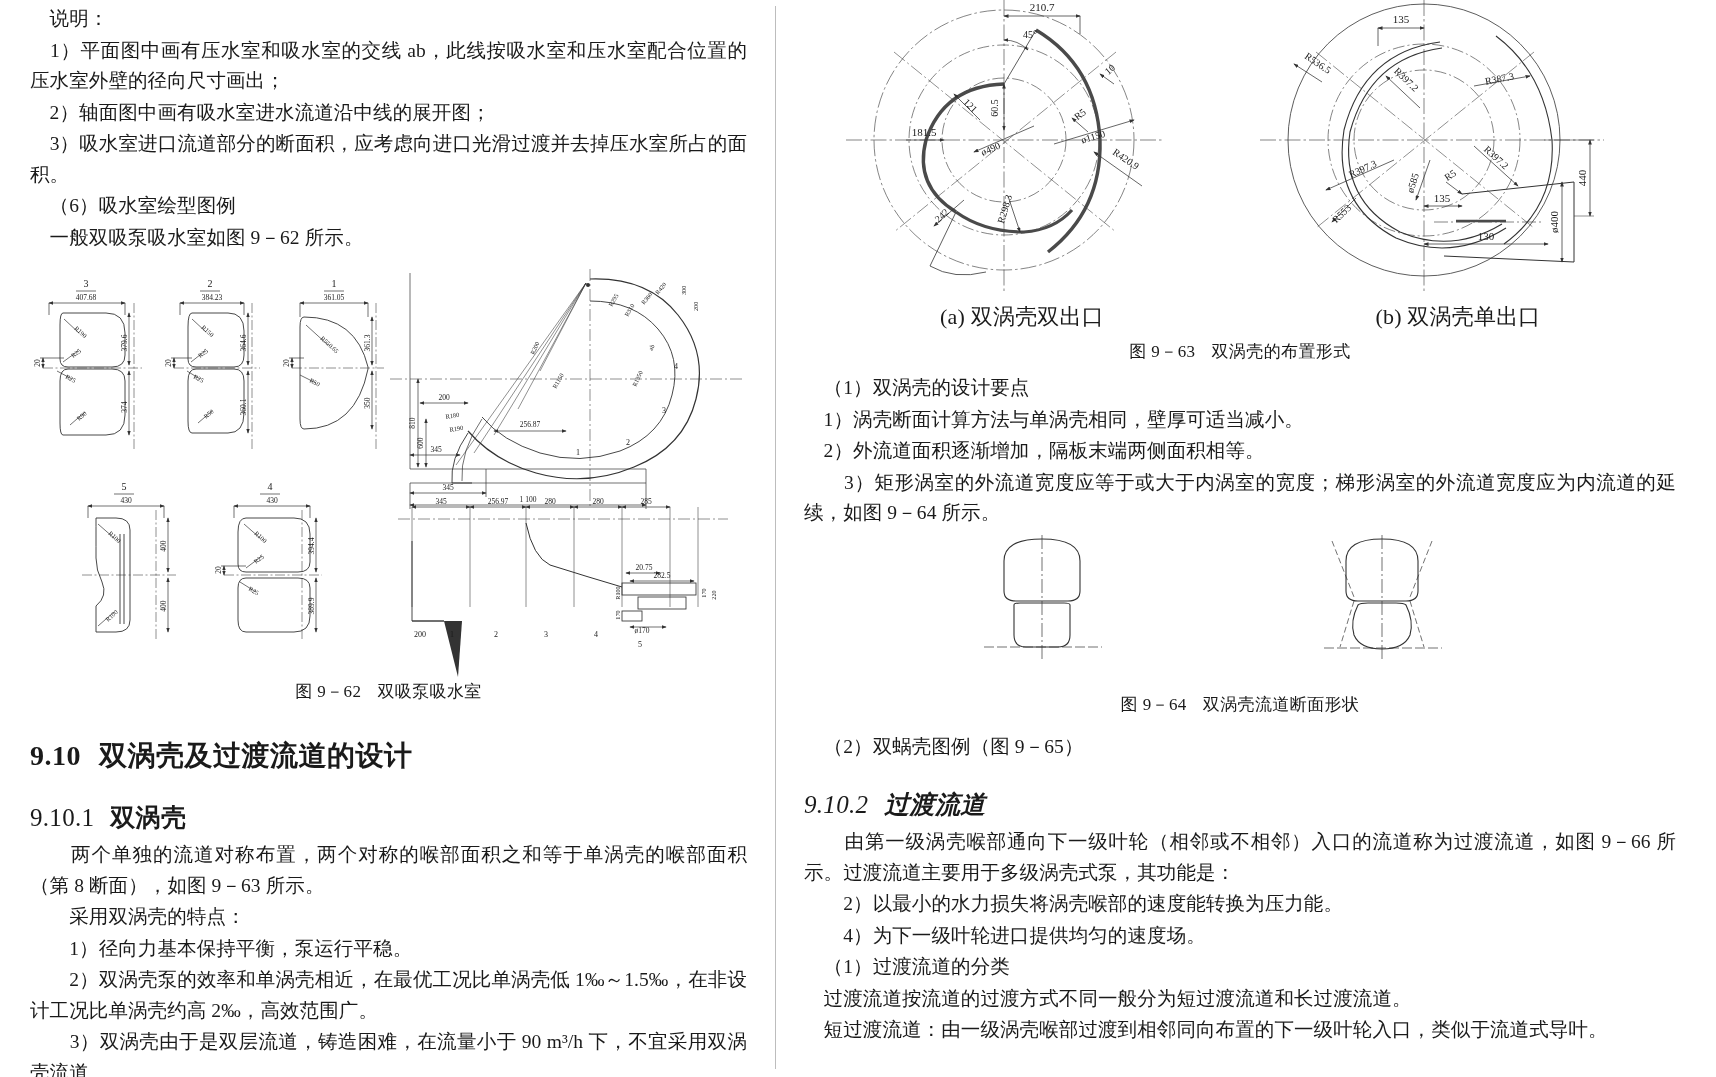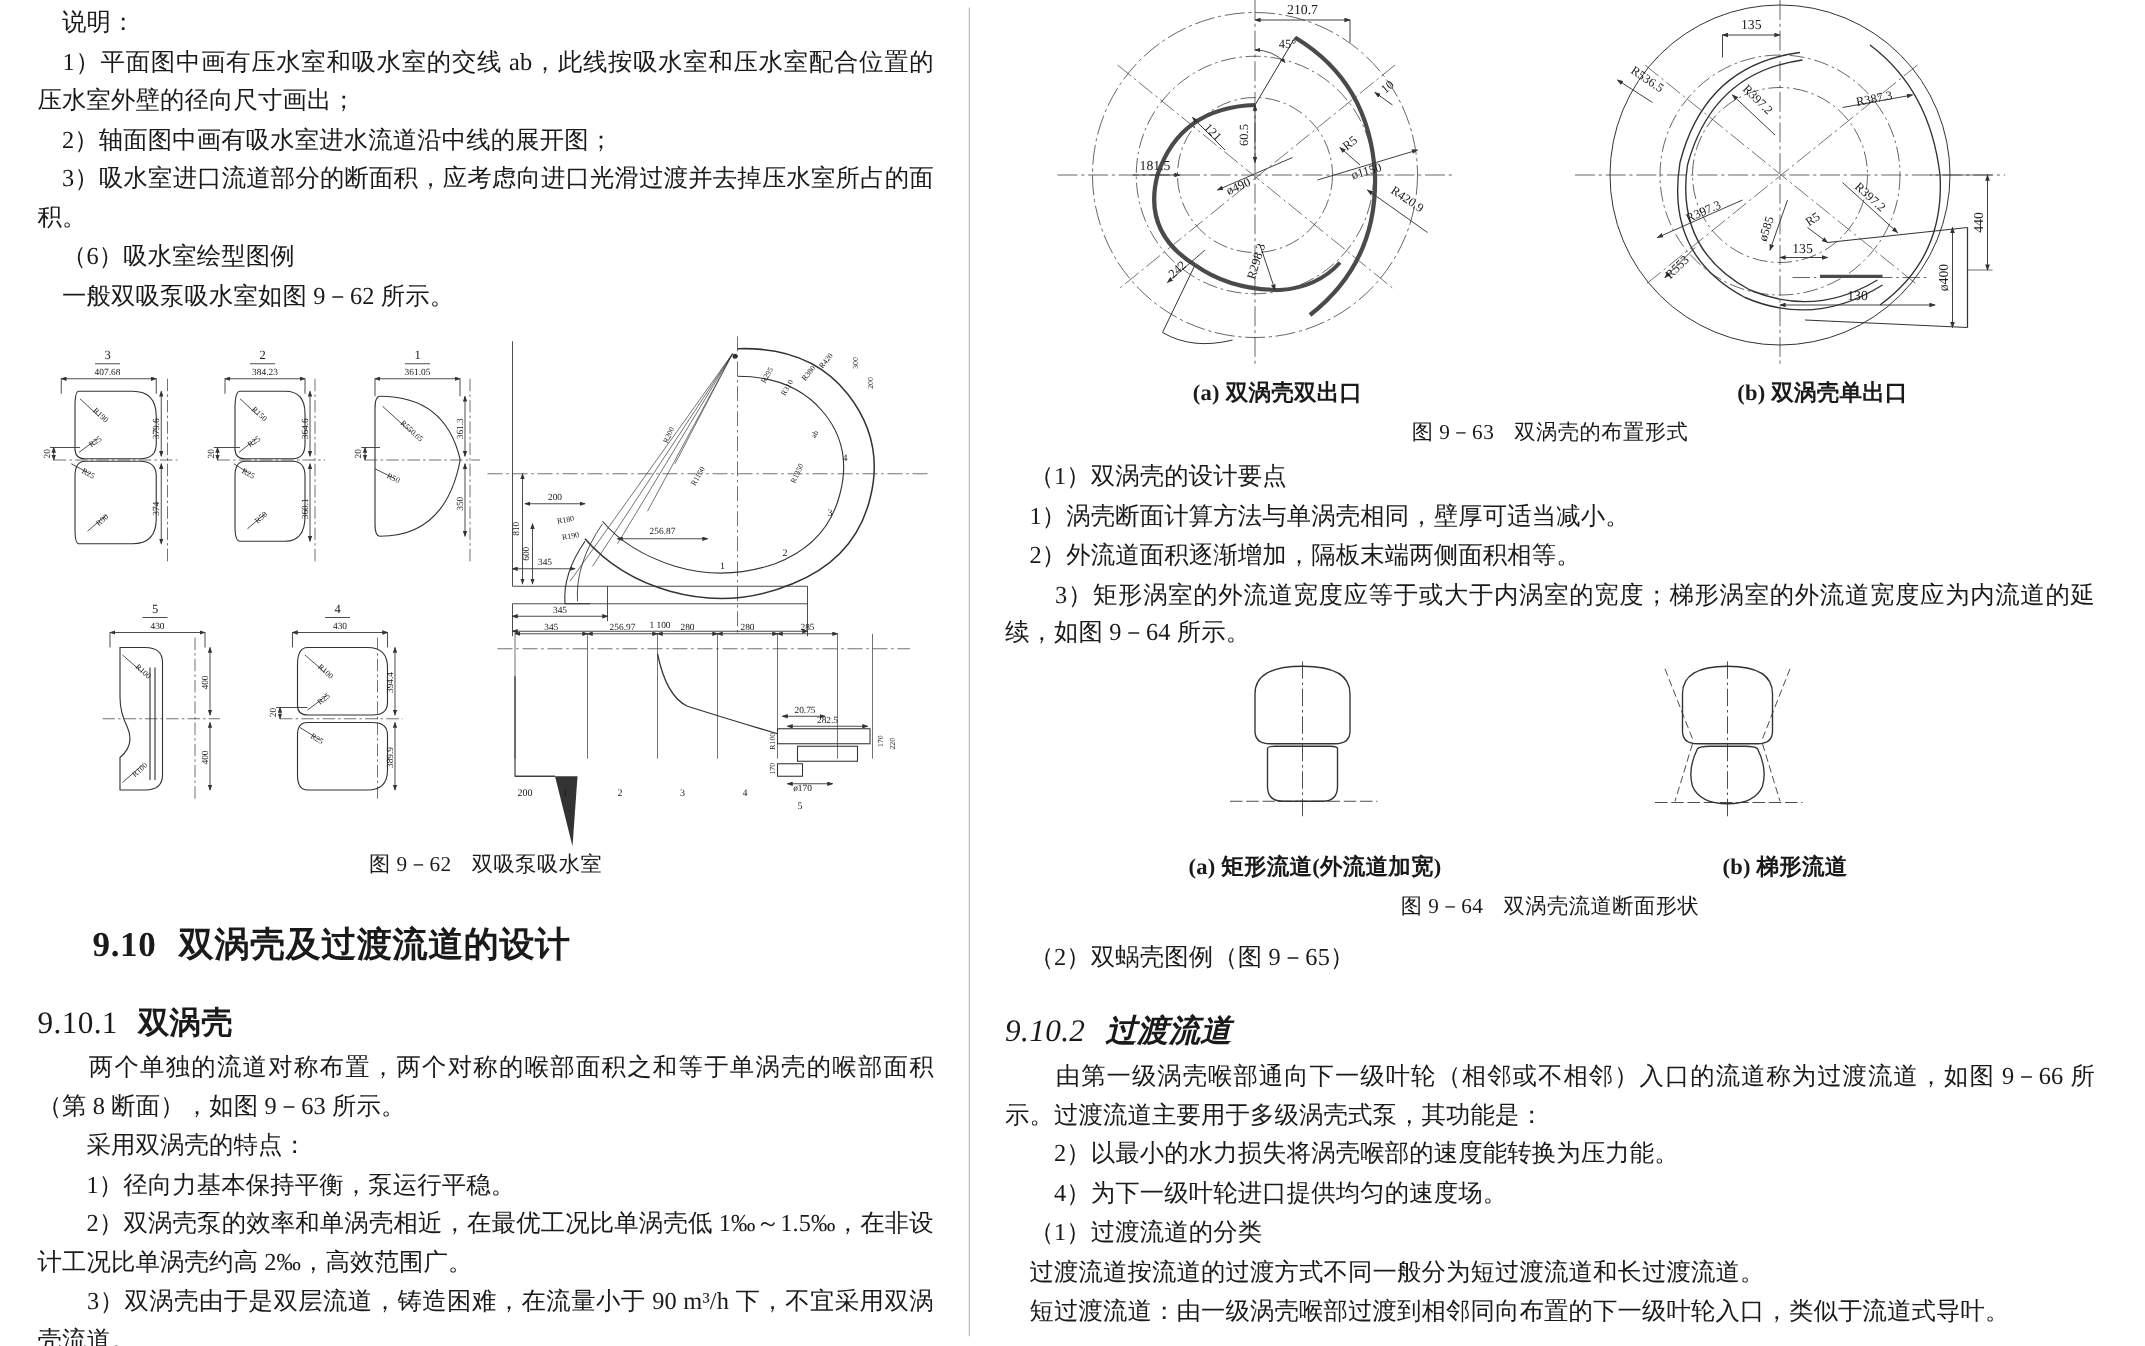--- a/index.html
+++ b/index.html
@@ -49,38 +49,38 @@
     text-indent: 0;
     letter-spacing: 0.1px;
     white-space: pre-wrap;
   }
   .h2 {
     font-size: 28px;
     font-weight: bold;
     margin: 34px 0 26px 0;
     letter-spacing: 0.5px;
   }
-  .h2 .num { margin-right: 18px; margin-left: 44px; }
+  .h2 .num { margin-right: 18px; }
   .h3 {
     font-size: 25px;
     font-weight: bold;
     margin: 18px 0 6px 0;
     letter-spacing: 0.3px;
   }
   .h3 .num { margin-right: 16px; font-weight: normal; }
   .figcap {
     font-size: 17px;
     text-align: center;
     margin: 6px 0 0 0;
     letter-spacing: 0.4px;
   }
   .figcap .sp { display: inline-block; width: 16px; }
   .subcap {
-    font-size: 18px;
-    font-weight: bold;
+    font-size: 22px;
+    font-weight: normal;
     text-align: center;
     letter-spacing: 0.2px;
   }
 
   
   .fig {
     position: relative;
   }
   .fig svg { display: block; }
 
@@ -580,24 +580,20 @@
             <path d="M34,70 Q26,86 30,100 Q36,114 58,114 Q80,114 86,100 Q90,86 82,70 Q80,68 72,68 L44,68 Q36,68 34,70 Z"></path>
             <line x1="8" y1="6" x2="30" y2="62" stroke-dasharray="6,3" stroke-width="0.7"></line>
             <line x1="108" y1="6" x2="86" y2="62" stroke-dasharray="6,3" stroke-width="0.7"></line>
             <line x1="30" y1="66" x2="16" y2="112" stroke-dasharray="6,3" stroke-width="0.7"></line>
             <line x1="86" y1="66" x2="100" y2="112" stroke-dasharray="6,3" stroke-width="0.7"></line>
             <line x1="0" y1="113" x2="118" y2="113" stroke-dasharray="10,3" stroke-width="0.7"></line>
             <line x1="58" y1="0" x2="58" y2="126" stroke-dasharray="14,3,2,3" stroke-width="0.7"></line>
           </g>
         </g>
       </svg>
-      <div class="subcaprow" style="padding:0 60px;">
-        <div class="subcap">(a) 矩形流道(外流道加宽)</div>
-        <div class="subcap">(b) 梯形流道</div>
-      </div>
       <div class="figcap" style="margin-top:8px;">
         <span>图 9－64</span><span class="sp"></span><span>双涡壳流道断面形状</span>
       </div>
     </div>
 
     <p class="para" style="margin-top:16px;">　（2）双蜗壳图例（图 9－65）</p>
 
     <h3 class="h3" style="margin-top:26px;font-style:italic;">
       <span class="num">9.10.2</span><span>过渡流道</span>
     </h3>

